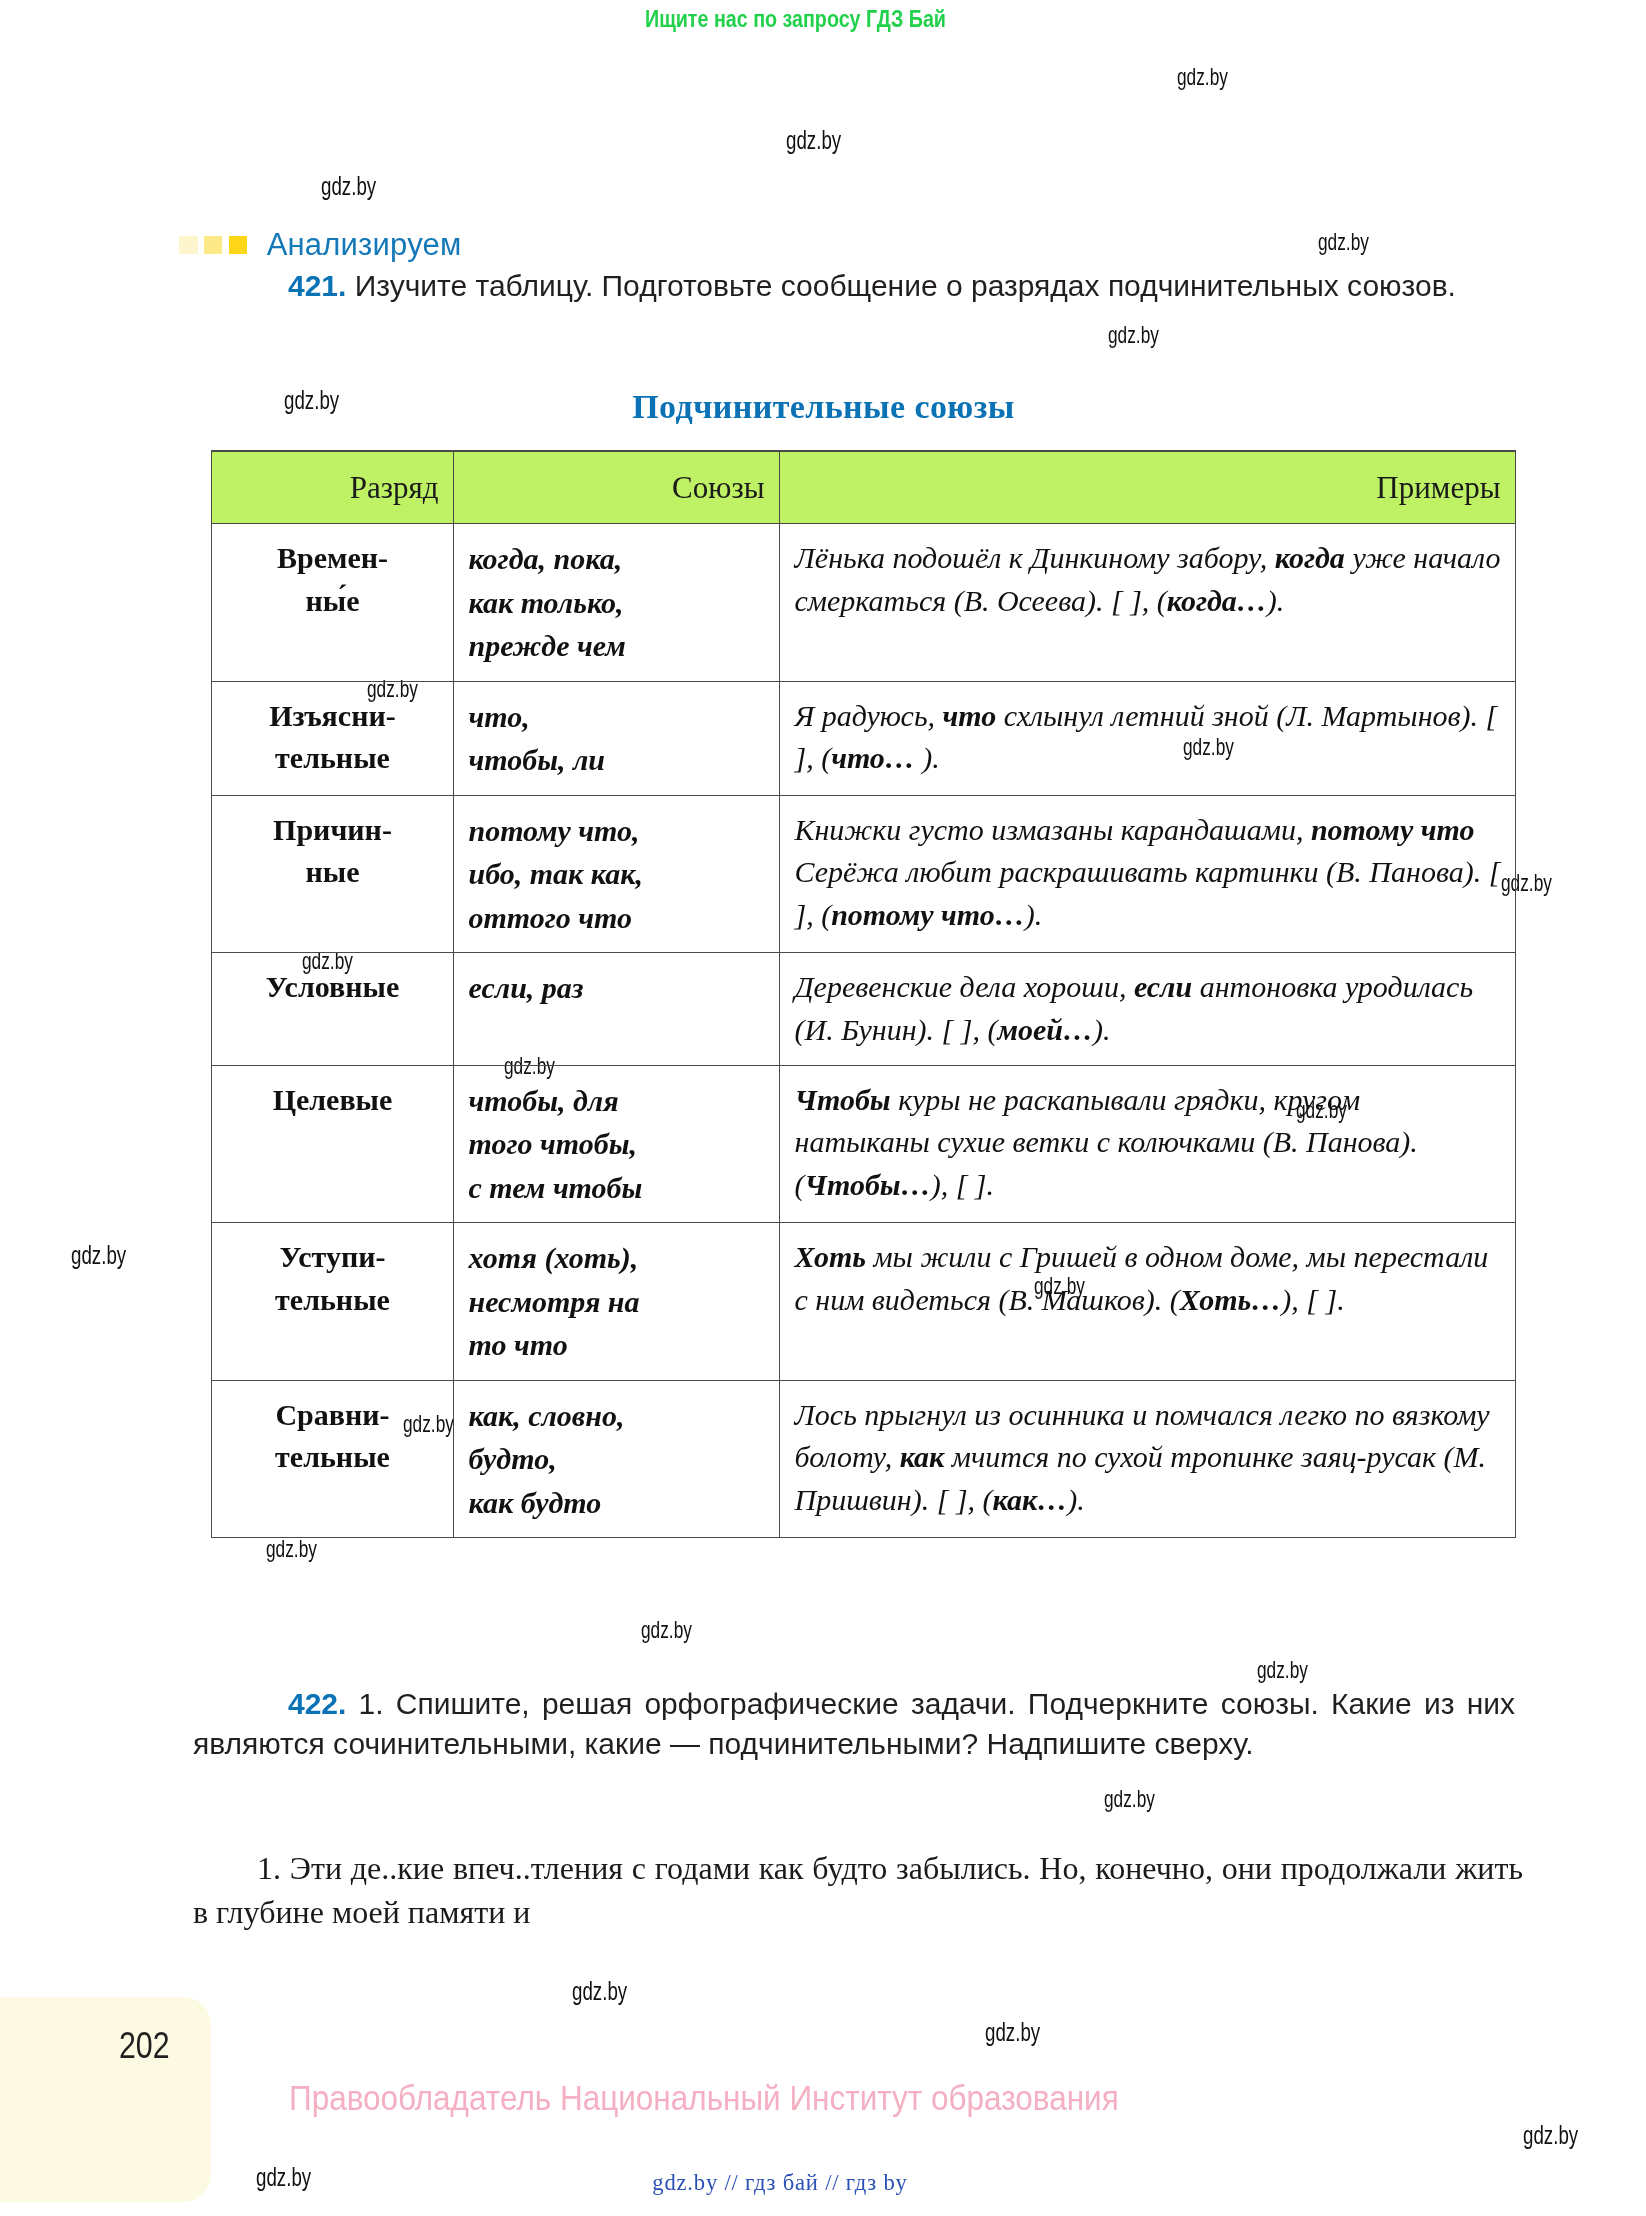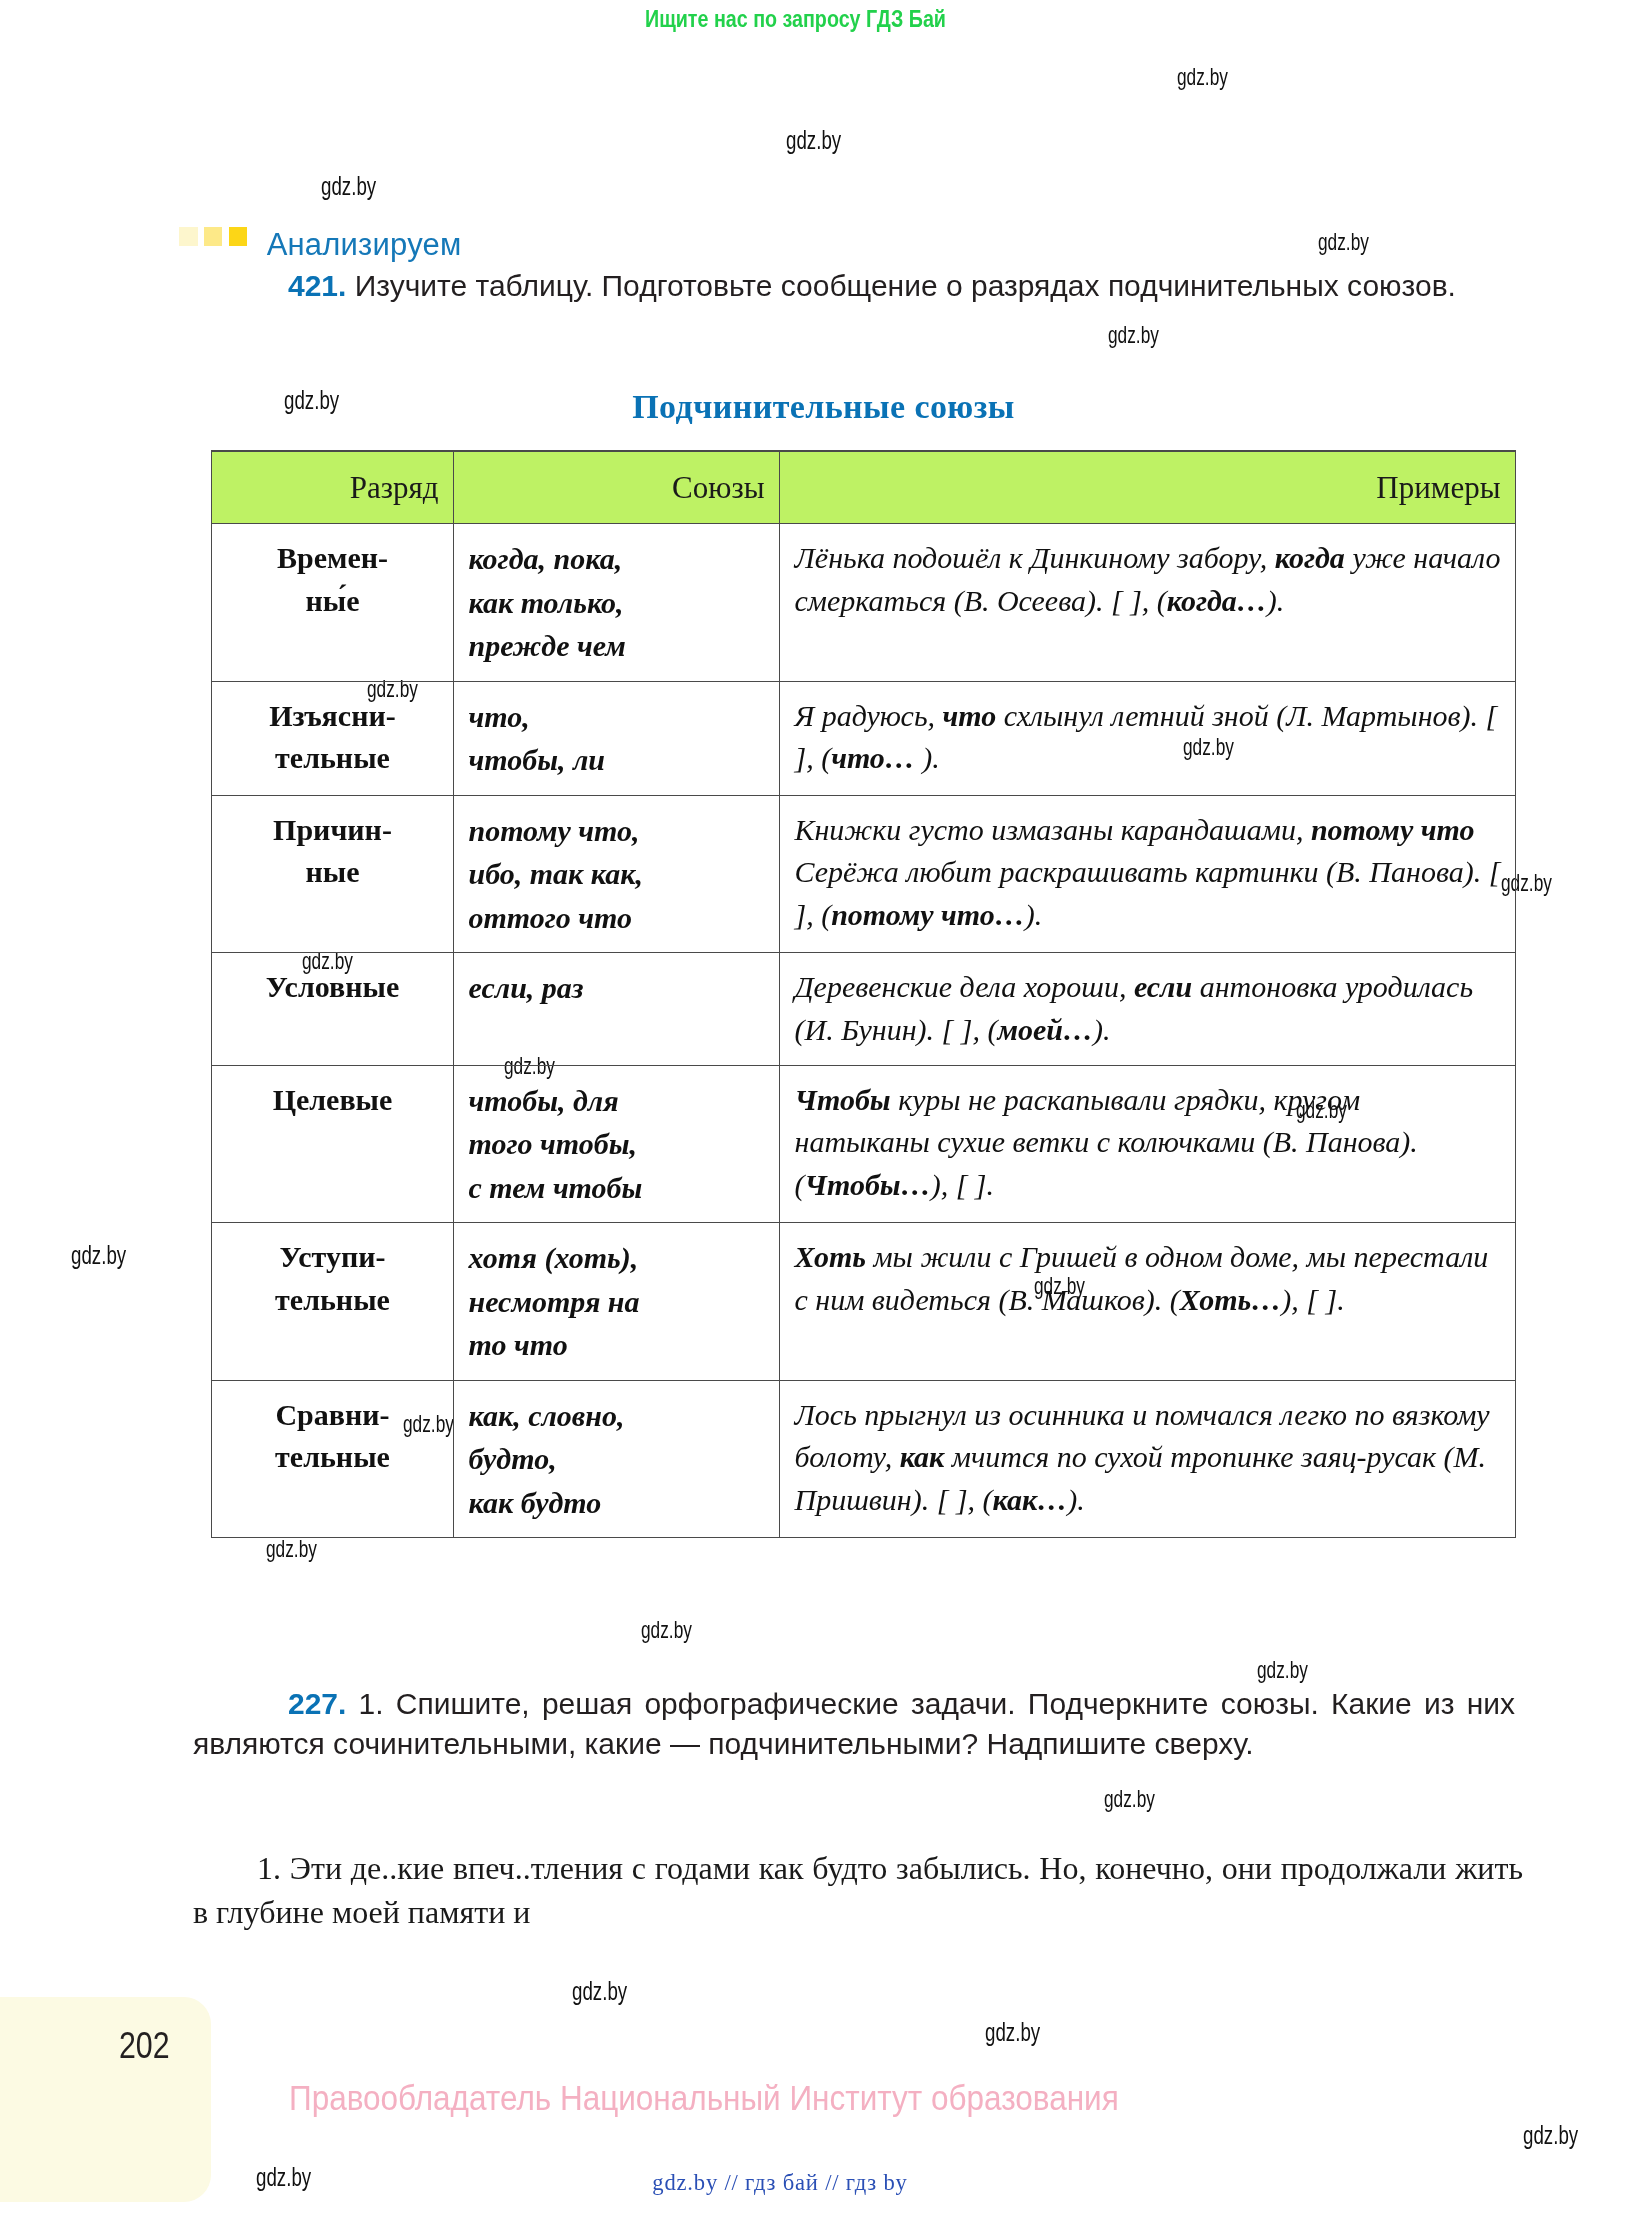--- a/index.html
+++ b/index.html
@@ -34,20 +34,21 @@
     transform: scaleX(0.82);
     transform-origin: left center;
   }
 
   
   .rubric {
     position: absolute;
     left: 179px;
     top: 227px;
     display: flex;
+    align-items: center;
     gap: 0;
   }
   .sq { width: 18.5px; height: 18.5px; margin-right: 6.4px; }
   .sq1 { background: #fdf6cd; }
   .sq2 { background: #fde988; }
   .sq3 { background: #fcd617; }
   .rubric-label {
     margin-left: 13px;
     color: #1578b8;
     font-family: "Liberation Sans", sans-serif;
@@ -309,21 +310,21 @@
       <tr>
         <td class="cat">Сравни-<br>тельные</td>
         <td class="conj">как, словно,<br>будто,<br>как будто</td>
         <td class="ex">Лось прыгнул из осинника и помчался легко по вязкому болоту, <b>как</b> мчится по сухой тропинке заяц-русак (М. Пришвин). [ ], (<b>как…</b>).</td>
       </tr>
     </tbody>
 </table>
 
 <div class="task422">
   <span class="task-indent">
-    <span class="num">227.</span><span> 1. Спишите, решая орфографические задачи. Подчеркните союзы. Какие из них являются сочинительными, какие — подчинительными? Надпишите сверху.</span>
+    <span class="num">422.</span><span> 1. Спишите, решая орфографические задачи. Подчеркните союзы. Какие из них являются сочинительными, какие — подчинительными? Надпишите сверху.</span>
   </span>
 </div>
 
 <div class="sent1">
   <span class="indent">1. Эти де..кие впеч..тления с годами как будто забылись. Но, конечно, они продолжали жить в глубине моей памяти и</span>
 </div>
 
 <div class="page-tab"></div>
 <div class="page-num">202</div>
 

